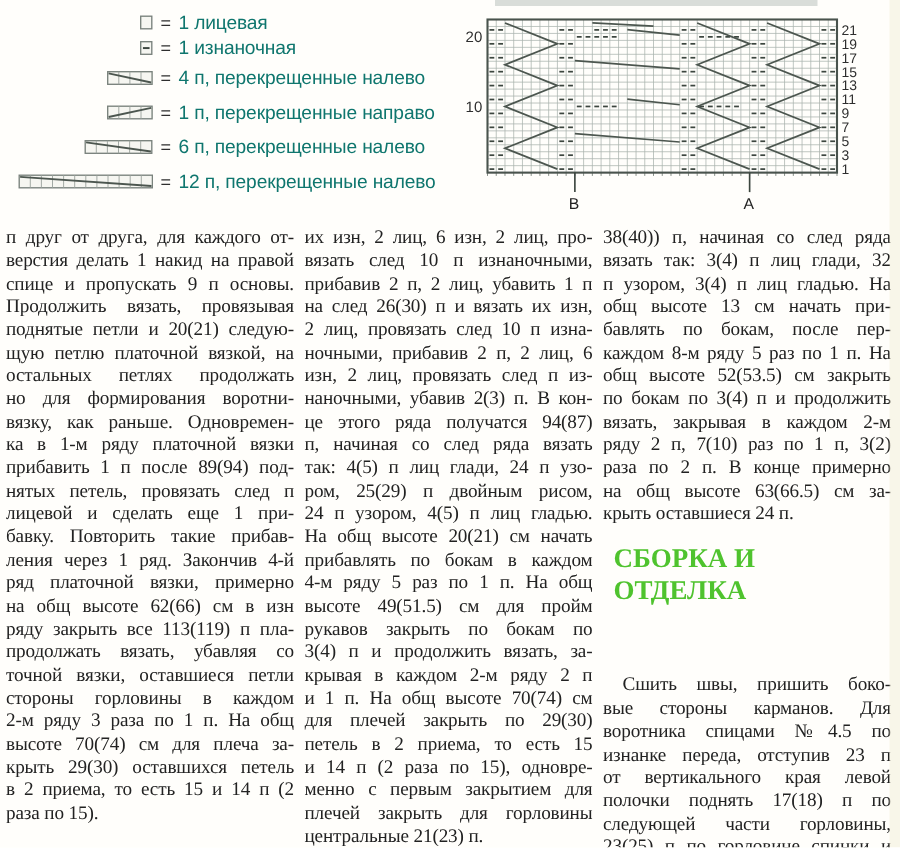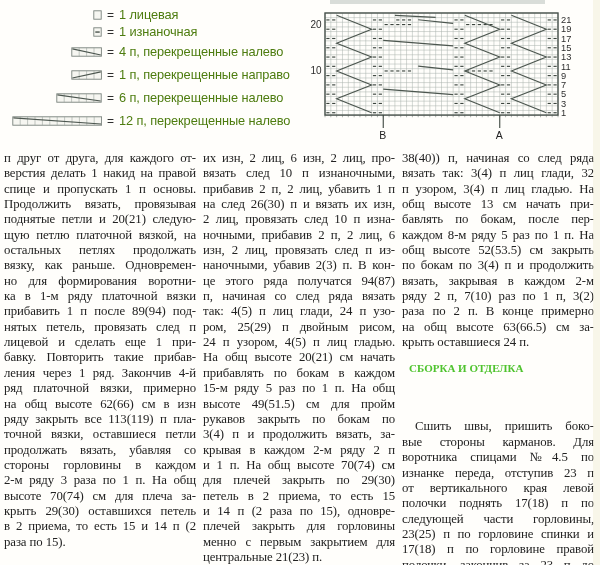--- a/index.html
+++ b/index.html
@@ -7,34 +7,34 @@
     position:relative;width:600px;height:565px;background:#fffefb;
     font-family:"Liberation Sans",sans-serif;overflow:hidden;color:#232323;
   }
   .edge-tint{position:absolute;right:0;top:0;width:7px;height:565px;background:#f2eeda;opacity:.55;}
   
   .legend{position:absolute;left:0;top:6px;width:298px;}
   .legend-row{display:flex;align-items:center;height:17px;}
   .legend-row.tall{height:23px;}
   .sym-wrap{width:102px;display:flex;justify-content:flex-end;align-items:center;}
   .eq{width:17px;text-align:center;color:#2e2e2e;font-size:12px;}
-  .legend-label{font-size:12.8px;color:#4d7c0f;white-space:nowrap;letter-spacing:-0.1px;}
+  .legend-label{font-size:12.8px;color:#0f766e;white-space:nowrap;letter-spacing:-0.1px;}
   
   .chart-panel{position:absolute;left:298px;top:0;width:302px;height:150px;}
   
   .cols{position:absolute;left:4px;top:151px;width:592px;display:flex;gap:7px;font-family:Liberation Serif, serif;}
   .col{width:192px;}
   .line{
     font-size:12.8px;line-height:15.35px;height:15.35px;overflow:hidden;
     letter-spacing:-0.1px;color:#222;
     text-align:justify;text-align-last:justify;
   }
   .line.nl{text-align-last:left;}
   .line.ind{text-indent:13px;margin-top:45px;}
-  .h-green{font-size:11px;font-weight:bold;letter-spacing:0;margin:12px 0 4px 0;padding-left:7px;}
+  .h-green{font-size:18px;font-weight:bold;letter-spacing:0;margin:12px 0 4px 0;padding-left:7px;}
 </style>
 </head>
 <body>
 
 <div class="page">
   <div class="legend">
       <div class="legend-row">
         <div class="sym-wrap">
           <svg width="9" height="10">
             <rect x="0.8" y="0.8" width="7.4" height="8.4" fill="#f6f6f1" stroke="#79827c" stroke-width="0.9"></rect>
@@ -390,38 +390,38 @@
           <line x1="85.25" y1="115.08" x2="85.25" y2="128.07999999999998" stroke="#3c463f" stroke-width="1.1"></line>
           <text x="84.75" y="139.07999999999998" font-size="10.5" text-anchor="middle" fill="#222" font-family="Liberation Sans, sans-serif">B</text>
           <line x1="201.75" y1="115.08" x2="201.75" y2="128.07999999999998" stroke="#3c463f" stroke-width="1.1"></line>
           <text x="201.25" y="139.07999999999998" font-size="10.5" text-anchor="middle" fill="#222" font-family="Liberation Sans, sans-serif">A</text>
         </g>
       </svg></div>
   <div class="cols">
     <div class="col">
         <div class="line">п друг от друга, для каждого от-</div>
         <div class="line">верстия делать 1 накид на правой</div>
-        <div class="line">спице и пропускать 1 п основы.</div>
+        <div class="line">спице и пропускать 9 п основы.</div>
         <div class="line">Продолжить вязать, провязывая</div>
         <div class="line">поднятые петли и 20(21) следую-</div>
         <div class="line">щую петлю платочной вязкой, на</div>
         <div class="line">остальных петлях продолжать</div>
+        <div class="line">но для формирования воротни-</div>
         <div class="line">вязку, как раньше. Одновремен-</div>
-        <div class="line">но для формирования воротни-</div>
         <div class="line">ка в 1-м ряду платочной вязки</div>
         <div class="line">прибавить 1 п после 89(94) под-</div>
         <div class="line">нятых петель, провязать след п</div>
         <div class="line">лицевой и сделать еще 1 при-</div>
         <div class="line">бавку. Повторить такие прибав-</div>
         <div class="line">ления через 1 ряд. Закончив 4-й</div>
         <div class="line">ряд платочной вязки, примерно</div>
         <div class="line">на общ высоте 62(66) см в изн</div>
         <div class="line">ряду закрыть все 113(119) п пла-</div>
+        <div class="line">продолжать вязать, убавляя со</div>
         <div class="line">точной вязки, оставшиеся петли</div>
-        <div class="line">продолжать вязать, убавляя со</div>
         <div class="line">стороны горловины в каждом</div>
         <div class="line">2-м ряду 3 раза по 1 п. На общ</div>
         <div class="line">высоте 70(74) см для плеча за-</div>
         <div class="line">крыть 29(30) оставшихся петель</div>
         <div class="line">в 2 приема, то есть 15 и 14 п (2</div>
         <div class="line nl">раза по 15).</div>
       </div>
     <div class="col">
         <div class="line">их изн, 2 лиц, 6 изн, 2 лиц, про-</div>
         <div class="line">вязать след 10 п изнаночными,</div>
@@ -431,31 +431,31 @@
         <div class="line">ночными, прибавив 2 п, 2 лиц, 6</div>
         <div class="line">изн, 2 лиц, провязать след п из-</div>
         <div class="line">наночными, убавив 2(3) п. В кон-</div>
         <div class="line">це этого ряда получатся 94(87)</div>
         <div class="line">п, начиная со след ряда вязать</div>
         <div class="line">так: 4(5) п лиц глади, 24 п узо-</div>
         <div class="line">ром, 25(29) п двойным рисом,</div>
         <div class="line">24 п узором, 4(5) п лиц гладью.</div>
         <div class="line">На общ высоте 20(21) см начать</div>
         <div class="line">прибавлять по бокам в каждом</div>
-        <div class="line">15-м ряду 5 раз по 1 п. На общ</div>
+        <div class="line">4-м ряду 5 раз по 1 п. На общ</div>
         <div class="line">высоте 49(51.5) см для пройм</div>
         <div class="line">рукавов закрыть по бокам по</div>
         <div class="line">3(4) п и продолжить вязать, за-</div>
         <div class="line">крывая в каждом 2-м ряду 2 п</div>
         <div class="line">и 1 п. На общ высоте 70(74) см</div>
         <div class="line">для плечей закрыть по 29(30)</div>
         <div class="line">петель в 2 приема, то есть 15</div>
         <div class="line">и 14 п (2 раза по 15), одновре-</div>
+        <div class="line">менно с первым закрытием для</div>
         <div class="line">плечей закрыть для горловины</div>
-        <div class="line">менно с первым закрытием для</div>
         <div class="line nl">центральные 21(23) п.</div>
       </div>
     <div class="col">
         <div class="line">38(40)) п, начиная со след ряда</div>
         <div class="line">вязать так: 3(4) п лиц глади, 32</div>
         <div class="line">п узором, 3(4) п лиц гладью. На</div>
         <div class="line">общ высоте 13 см начать при-</div>
         <div class="line">бавлять по бокам, после пер-</div>
         <div class="line">каждом 8-м ряду 5 раз по 1 п. На</div>
         <div class="line">общ высоте 52(53.5) см закрыть</div>

